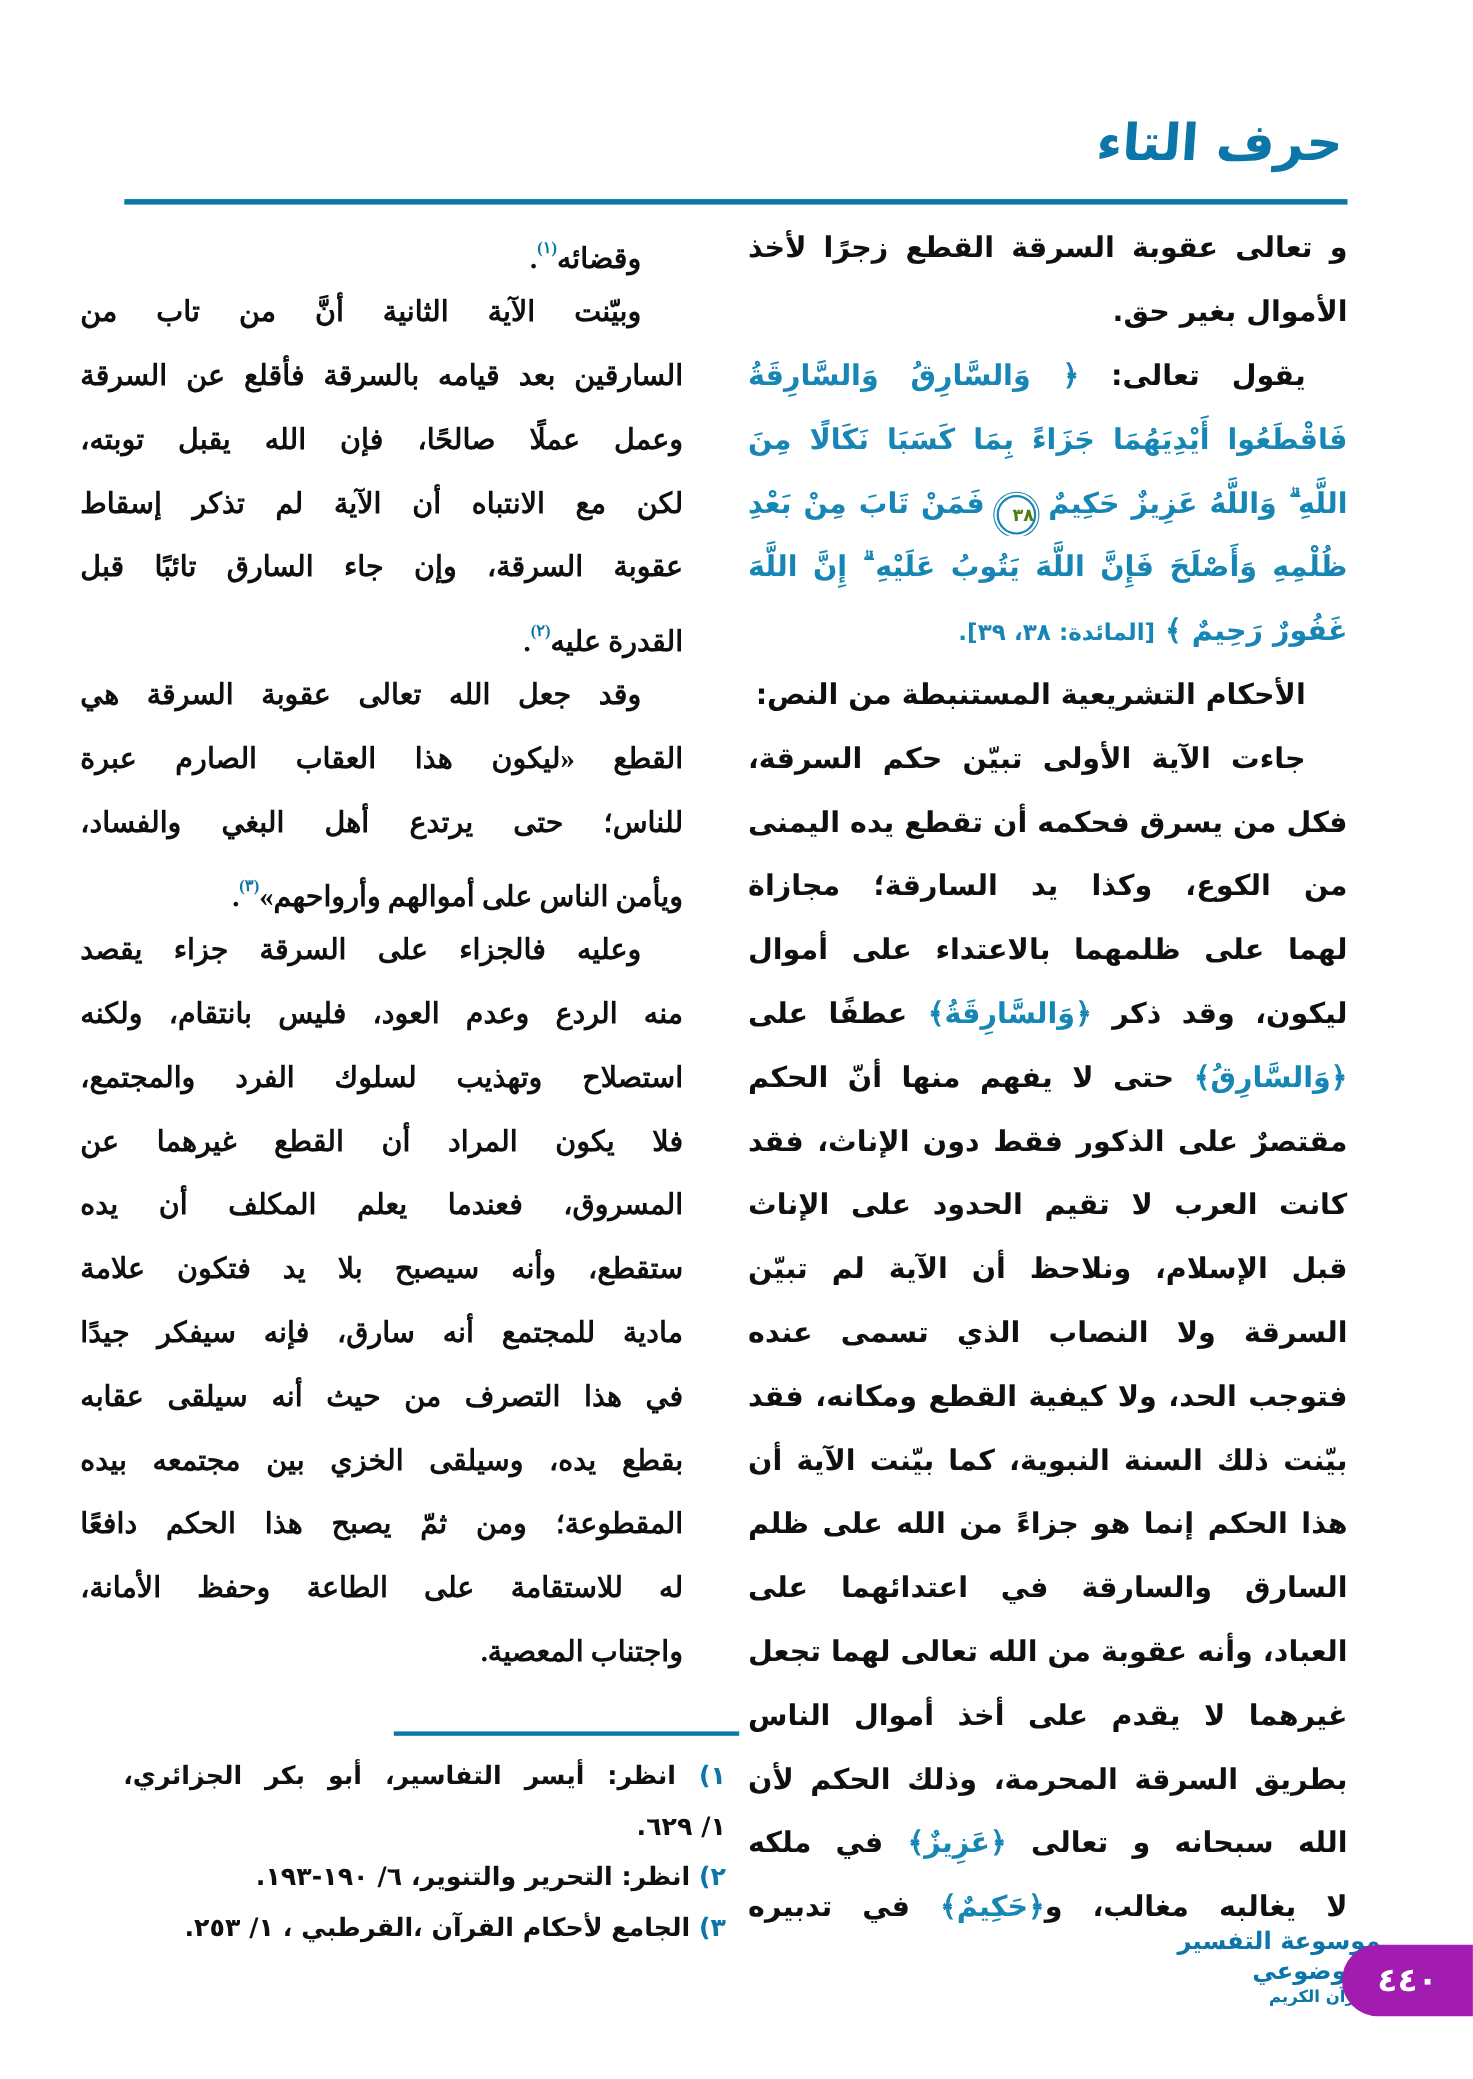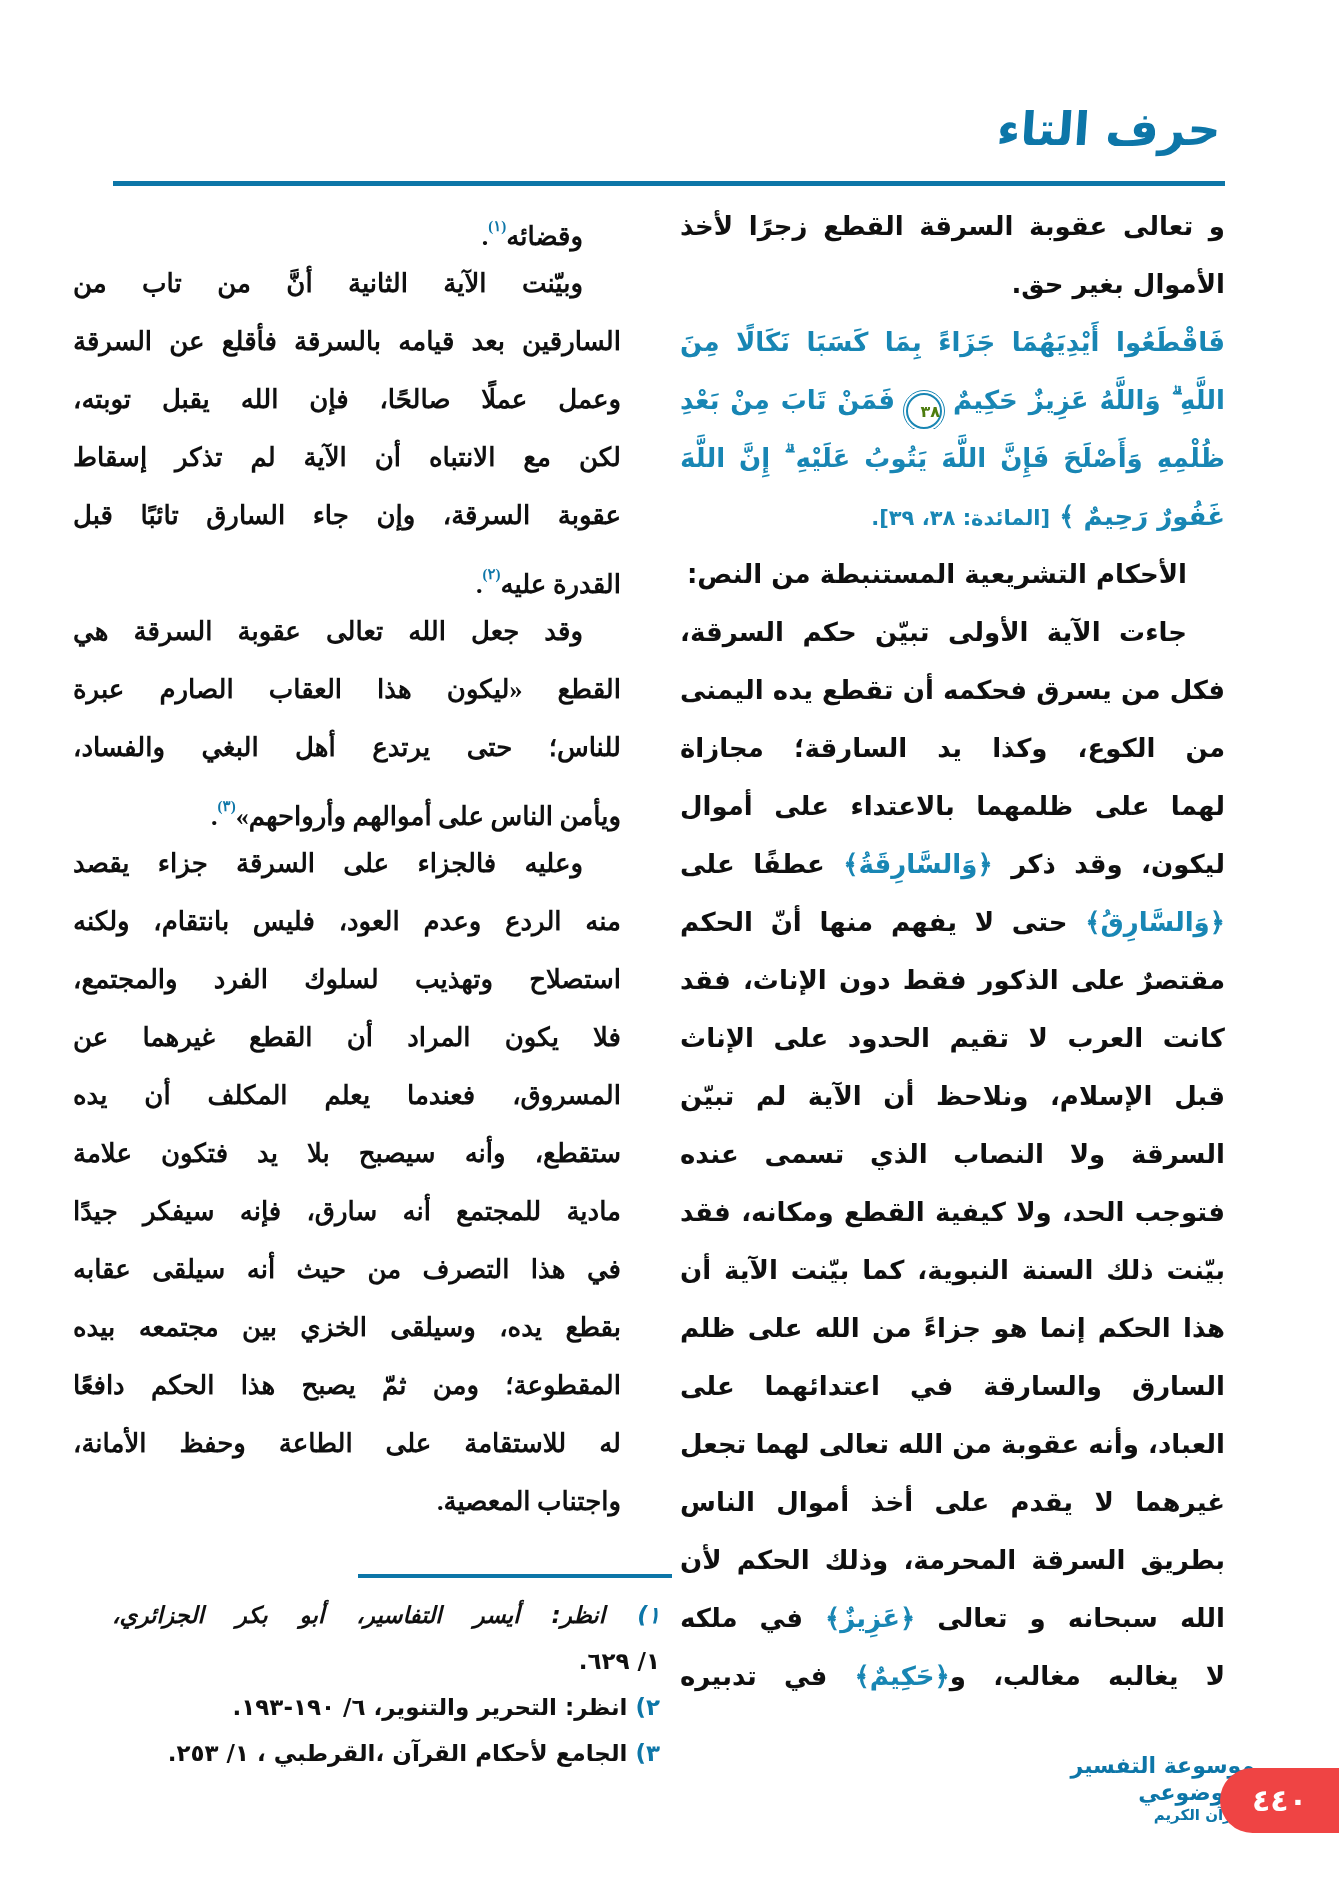--- a/index.html
+++ b/index.html
@@ -29,47 +29,48 @@
   .ayah-num{
     display:inline-block;width:36px;height:36px;line-height:33px;box-sizing:border-box;
     border:2px solid #1886b4;outline:1px solid #1886b4;outline-offset:2px;border-radius:50%;
     color:#4d7c0f;font-size:16px;text-align:center;vertical-align:-8px;font-weight:bold;
   }
   .fnref{color:#0d76a8;font-size:15px;vertical-align:14px;font-weight:bold;}
   
   .fn-sep{position:absolute;top:1574px;right:667px;width:314px;height:4px;background:#0d76a8;}
   .footnotes{position:absolute;top:1592px;right:679px;width:548px;}
   .fn{font-size:23px;line-height:46px;font-weight:bold;text-align:right;overflow:hidden;}
-  .fn.j{text-align:justify;text-align-last:justify;font-style:italic;}
+  .fn.j{text-align:justify;text-align-last:justify;}
   .fn .num{color:#0d76a8;}
   .fn.cont{padding-left:280px;}
   
   .logo{
     position:absolute;top:1752px;right:84px;width:192px;text-align:right;
     color:#0d76a8;font-weight:bold;
   }
   .logo .l1{font-size:22px;line-height:27px;}
   .logo .l2{font-size:15px;line-height:18px;}
   .page-badge{
-    position:absolute;top:1768px;right:0;width:119px;height:65px;background:#ef4444;
+    position:absolute;top:1768px;right:0;width:119px;height:65px;background:#a21caf;
     border-radius:34px 0 0 34px;color:#ffffff;font-size:30px;font-weight:bold;
     line-height:65px;text-align:center;
   }
 </style>
 </head>
 <body>
 
 <div class="page">
 
   <div class="chapter-title">حرف التاء</div>
   <div class="header-rule"></div>
 
   <div class="col col-first">
     <div class="ln"><span>و تعالى عقوبة السرقة القطع زجرًا لأخذ</span></div>
     <div class="ln end"><span>الأموال بغير حق.</span></div>
+    <div class="ln ind"><span>يقول تعالى:</span> <span class="verse">﴿ وَالسَّارِقُ وَالسَّارِقَةُ</span></div>
     <div class="ln"><span class="verse">فَاقْطَعُوا أَيْدِيَهُمَا جَزَاءً بِمَا كَسَبَا نَكَالًا مِنَ</span></div>
     <div class="ln"><span class="verse">اللَّهِ ۗ وَاللَّهُ عَزِيزٌ حَكِيمٌ</span> <span class="ayah-num">٣٨</span> <span class="verse">فَمَنْ تَابَ مِنْ بَعْدِ</span></div>
     <div class="ln"><span class="verse">ظُلْمِهِ وَأَصْلَحَ فَإِنَّ اللَّهَ يَتُوبُ عَلَيْهِ ۗ إِنَّ اللَّهَ</span></div>
     <div class="ln end"><span class="verse">غَفُورٌ رَحِيمٌ ﴾</span> <span class="vref">[المائدة: ٣٨، ٣٩].</span></div>
     <div class="ln end ind"><span>الأحكام التشريعية المستنبطة من النص:</span></div>
     <div class="ln ind"><span>جاءت الآية الأولى تبيّن حكم السرقة،</span></div>
     <div class="ln"><span>فكل من يسرق فحكمه أن تقطع يده اليمنى</span></div>
     <div class="ln"><span>من الكوع، وكذا يد السارقة؛ مجازاة</span></div>
     <div class="ln"><span>لهما على ظلمهما بالاعتداء على أموال</span></div>
     <div class="ln"><span>ليكون، وقد ذكر</span> <span class="verse">﴿وَالسَّارِقَةُ﴾</span> <span>عطفًا على</span></div>

